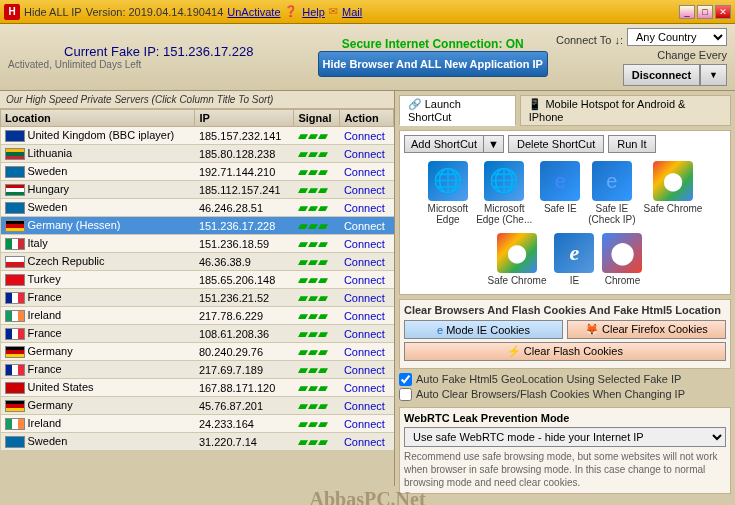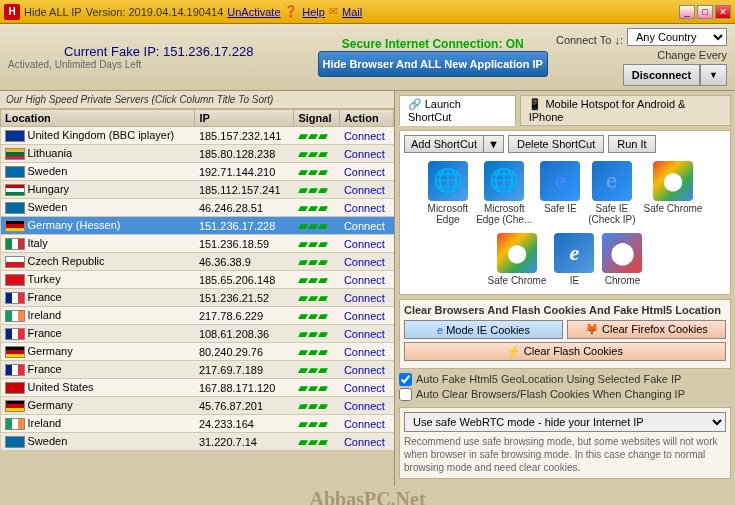--- a/index.html
+++ b/index.html
@@ -459,20 +459,21 @@
         <input type="checkbox" id="cb1" checked="" style="">
         <label class="checkbox-label" for="cb1">Auto Fake Html5 GeoLocation Using Selected Fake IP</label>
       </div>
       <div class="checkbox-row">
         <input type="checkbox" id="cb2" style="">
         <label class="checkbox-label" for="cb2">Auto Clear Browsers/Flash Cookies When Changing IP</label>
       </div>
     </div>
 
     <div class="webrtc-section">
+      <div class="webrtc-title">WebRTC Leak Prevention Mode</div>
       <select class="webrtc-select">
         <option>Use safe WebRTC mode - hide your Internet IP</option>
       </select>
       <div class="webrtc-note">Recommend use safe browsing mode, but some websites will not work when browser in safe browsing mode. In this case change to normal browsing mode and need clear cookies.</div>
     </div>
 
   </div>
 </div>
 
 <div class="watermark">AbbasPC.Net</div>

